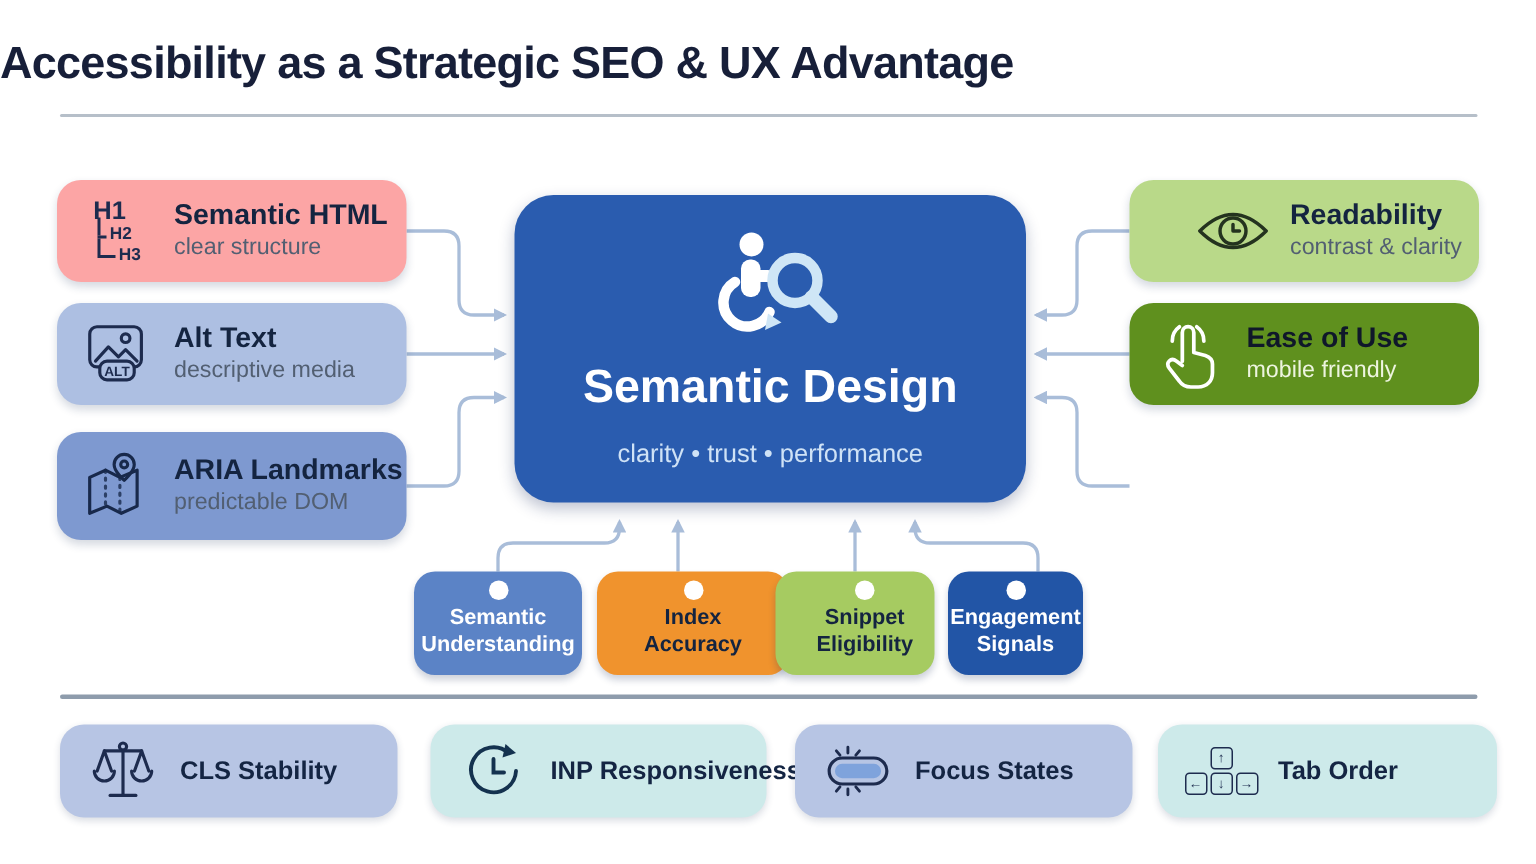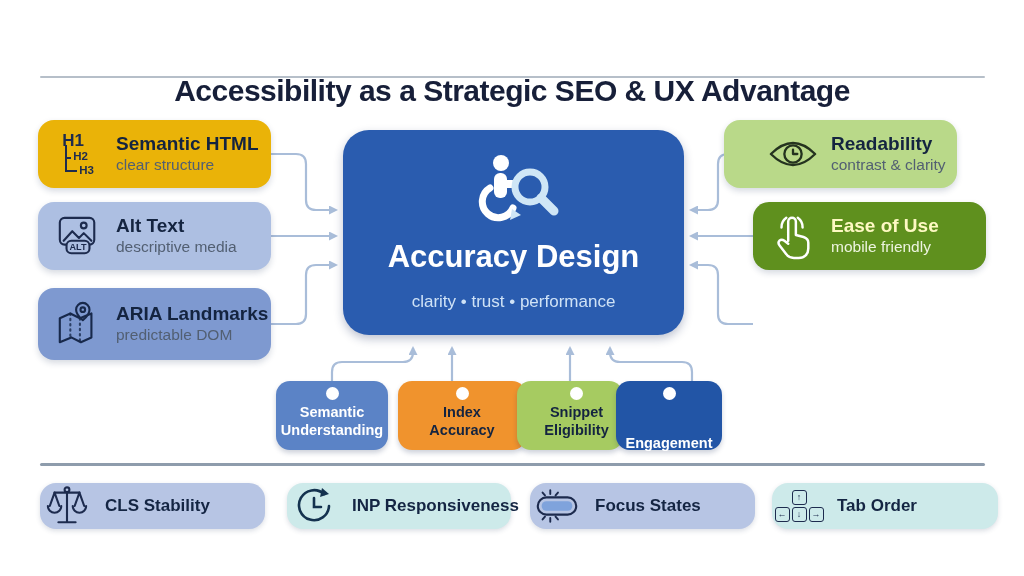--- a/index.html
+++ b/index.html
@@ -1,37 +1,37 @@
 <!DOCTYPE html>
 <html><head>
 <meta charset="utf-8">
 <style>
   html,body{margin:0;padding:0;background:#e9e9e9;}
   .canvas{position:relative;width:1024px;height:576px;background:#ffffff;overflow:hidden;
           font-family:"Liberation Sans",sans-serif;}
-  .title{position:absolute;top:26px;left:0;width:100%;text-align:center;
-         font-size:30px;font-weight:800;color:#171f39;letter-spacing:-0.5px;margin-top:48px;}
+  .title{position:absolute;top:26px;left:0;width:100%;text-align:left;
+         font-size:30px;font-weight:800;color:#171f39;letter-spacing:-0.5px;}
   .rule{position:absolute;left:40px;width:945px;background:#b6bfc9;border-radius:2px;}
   .rule-top{top:76px;height:2px;}
   .rule-bottom{top:463px;height:3px;background:#8e9cac;}
 
   .connectors{position:absolute;left:0;top:0;pointer-events:none;}
 
   .card{position:absolute;border-radius:16px;box-shadow:0 3px 6px rgba(30,50,90,.18);
         display:flex;align-items:center;box-sizing:border-box;}
   .side{width:233px;height:68px;gap:13px;padding:0 8px 0 15px;}
   .lc1{left:38px;top:120px;}
   .lc2{left:38px;top:202px;}
   .lc3{left:38px;top:288px;height:72px;}
-  .rc1{left:724px;top:120px;padding-left:44px;}
+  .rc1{left:753px;top:120px;padding-left:44px;}
   .rc2{left:753px;top:202px;}
   .rc3{left:753px;top:288px;height:72px;}
   .side .t{font-size:19px;font-weight:800;color:#142440;line-height:1.15;white-space:nowrap;}
   .side .s{font-size:15.5px;color:#525f72;line-height:1.25;white-space:nowrap;}
-  .side.light .t{color:#fef9c3;}
+  .side.light .t{color:#0f172a;}
   .side.light .s{color:#edf4df;}
   .iconbox{width:50px;display:flex;align-items:center;justify-content:center;flex:0 0 auto;}
 
   .h1tree{color:#1d2b4e;line-height:1;}
   .h1main{font-size:17px;font-weight:800;}
   .trow{font-size:11.5px;font-weight:700;position:relative;padding-left:11px;margin-top:2px;}
   .trow::before{content:"";position:absolute;left:3px;top:-6px;height:calc(50% + 6px);
                 border-left:2px solid currentColor;}
   .trow::after{content:"";position:absolute;left:3px;top:50%;width:6px;border-top:2px solid currentColor;}
   .trow.h3{padding-left:17px;text-align:center;}
@@ -45,24 +45,24 @@
 
   .signal{position:absolute;top:381px;height:69px;border-radius:14px;
           display:flex;flex-direction:column;align-items:center;padding-top:6px;
           box-sizing:border-box;box-shadow:0 3px 5px rgba(30,50,90,.22);}
   .signal .dot{width:13px;height:13px;border-radius:50%;background:#ffffff;margin-bottom:3px;flex:0 0 auto;}
   .signal .l{font-size:14.5px;font-weight:800;line-height:1.25;color:#142440;white-space:nowrap;}
   .signal.light .l{color:#ffffff;}
   .sg1{left:276px;width:112px;}
   .sg2{left:398px;width:128px;}
   .sg3{left:517px;width:106px;padding-left:13px;}
-  .sg4{left:616px;width:106px;gap:31px;}
-
-  .footer-card{position:absolute;top:483px;height:46px;border-radius:16px;
-               display:flex;align-items:center;gap:13px;padding-left:2px;box-sizing:border-box;
+  .sg4{left:632px;width:90px;}
+
+  .footer-card{position:absolute;top:483px;height:62px;border-radius:16px;
+               display:flex;align-items:center;gap:13px;padding-left:17px;box-sizing:border-box;
                box-shadow:0 2px 5px rgba(30,50,90,.16);}
   .fc1{left:40px;width:225px;}
   .fc2{left:287px;width:224px;}
   .fc3{left:530px;width:225px;}
   .fc4{left:772px;width:226px;}
   .footer-card .lbl{font-size:17px;font-weight:800;color:#142543;white-space:nowrap;}
 
   .keys{display:flex;flex-direction:column;align-items:center;color:#1d2b4e;}
   .keyrow{display:flex;gap:2px;}
   .key{width:13px;height:13px;border:1.7px solid #1d2b4e;border-radius:3px;
@@ -91,21 +91,21 @@
       <path d="M753,154 H728 Q718,154 718,164 V200 Q718,210 708,210 H691" marker-end="url(#ah)"></path>
       <path d="M753,236 H691" marker-end="url(#ah)"></path>
       <path d="M753,324 H728 Q718,324 718,314 V275 Q718,265 708,265 H691" marker-end="url(#ah)"></path>
       <path d="M332,381 V372 Q332,362 342,362 H403 Q413,362 413,352 V348" marker-end="url(#ah)"></path>
       <path d="M452,381 V348" marker-end="url(#ah)"></path>
       <path d="M570,381 V348" marker-end="url(#ah)"></path>
       <path d="M692,381 V372 Q692,362 682,362 H620 Q610,362 610,352 V348" marker-end="url(#ah)"></path>
     </g>
   </svg>
 
-  <div class="card side lc1" style="background: #eab308;">
+  <div class="card side lc1" style="background: #fca5a5;">
     <div class="iconbox">
       <div class="h1tree">
         <div class="h1main">H1</div>
         <div class="trow">H2</div>
         <div class="trow h3">H3</div>
       </div>
     </div>
     <div class="txt">
       <div class="t">Semantic HTML</div>
       <div class="s">clear structure</div>
@@ -148,21 +148,21 @@
       <svg width="100" height="74" viewBox="0 0 100 74">
         <circle cx="37" cy="10" r="8" fill="#ffffff"></circle>
         <rect x="30" y="20" width="13" height="25" rx="6" fill="#ffffff"></rect>
         <rect x="33" y="27" width="19" height="8" rx="4" fill="#ffffff"></rect>
         <path d="M26,35 a16,16 0 1 0 23,20" stroke="#ffffff" stroke-width="7" fill="none" stroke-linecap="round"></path>
         <path d="M48,56 l9,6 -11,5 z" fill="#cfe6f6"></path>
         <circle cx="66" cy="34" r="15" stroke="#cfe6f6" stroke-width="7" fill="none"></circle>
         <line x1="77" y1="45" x2="90" y2="58" stroke="#cfe6f6" stroke-width="9" stroke-linecap="round"></line>
       </svg>
     </div>
-    <div class="center-title">Accuracy Design</div>
+    <div class="center-title">Semantic Design</div>
     <div class="center-sub">clarity • trust • performance</div>
   </div>
 
   <div class="card side rc1" style="background: rgb(185, 217, 137);">
     <div class="iconbox">
       <svg width="50" height="36" viewBox="0 0 52 36" fill="none" stroke="#24331f" stroke-width="2.4" stroke-linecap="round" stroke-linejoin="round">
         <path d="M3,18 Q26,-5 49,18 Q26,41 3,18 Z"></path>
         <circle cx="26" cy="18" r="9"></circle>
         <path d="M26,13.5 v4.5 h4.5"></path>
       </svg>

